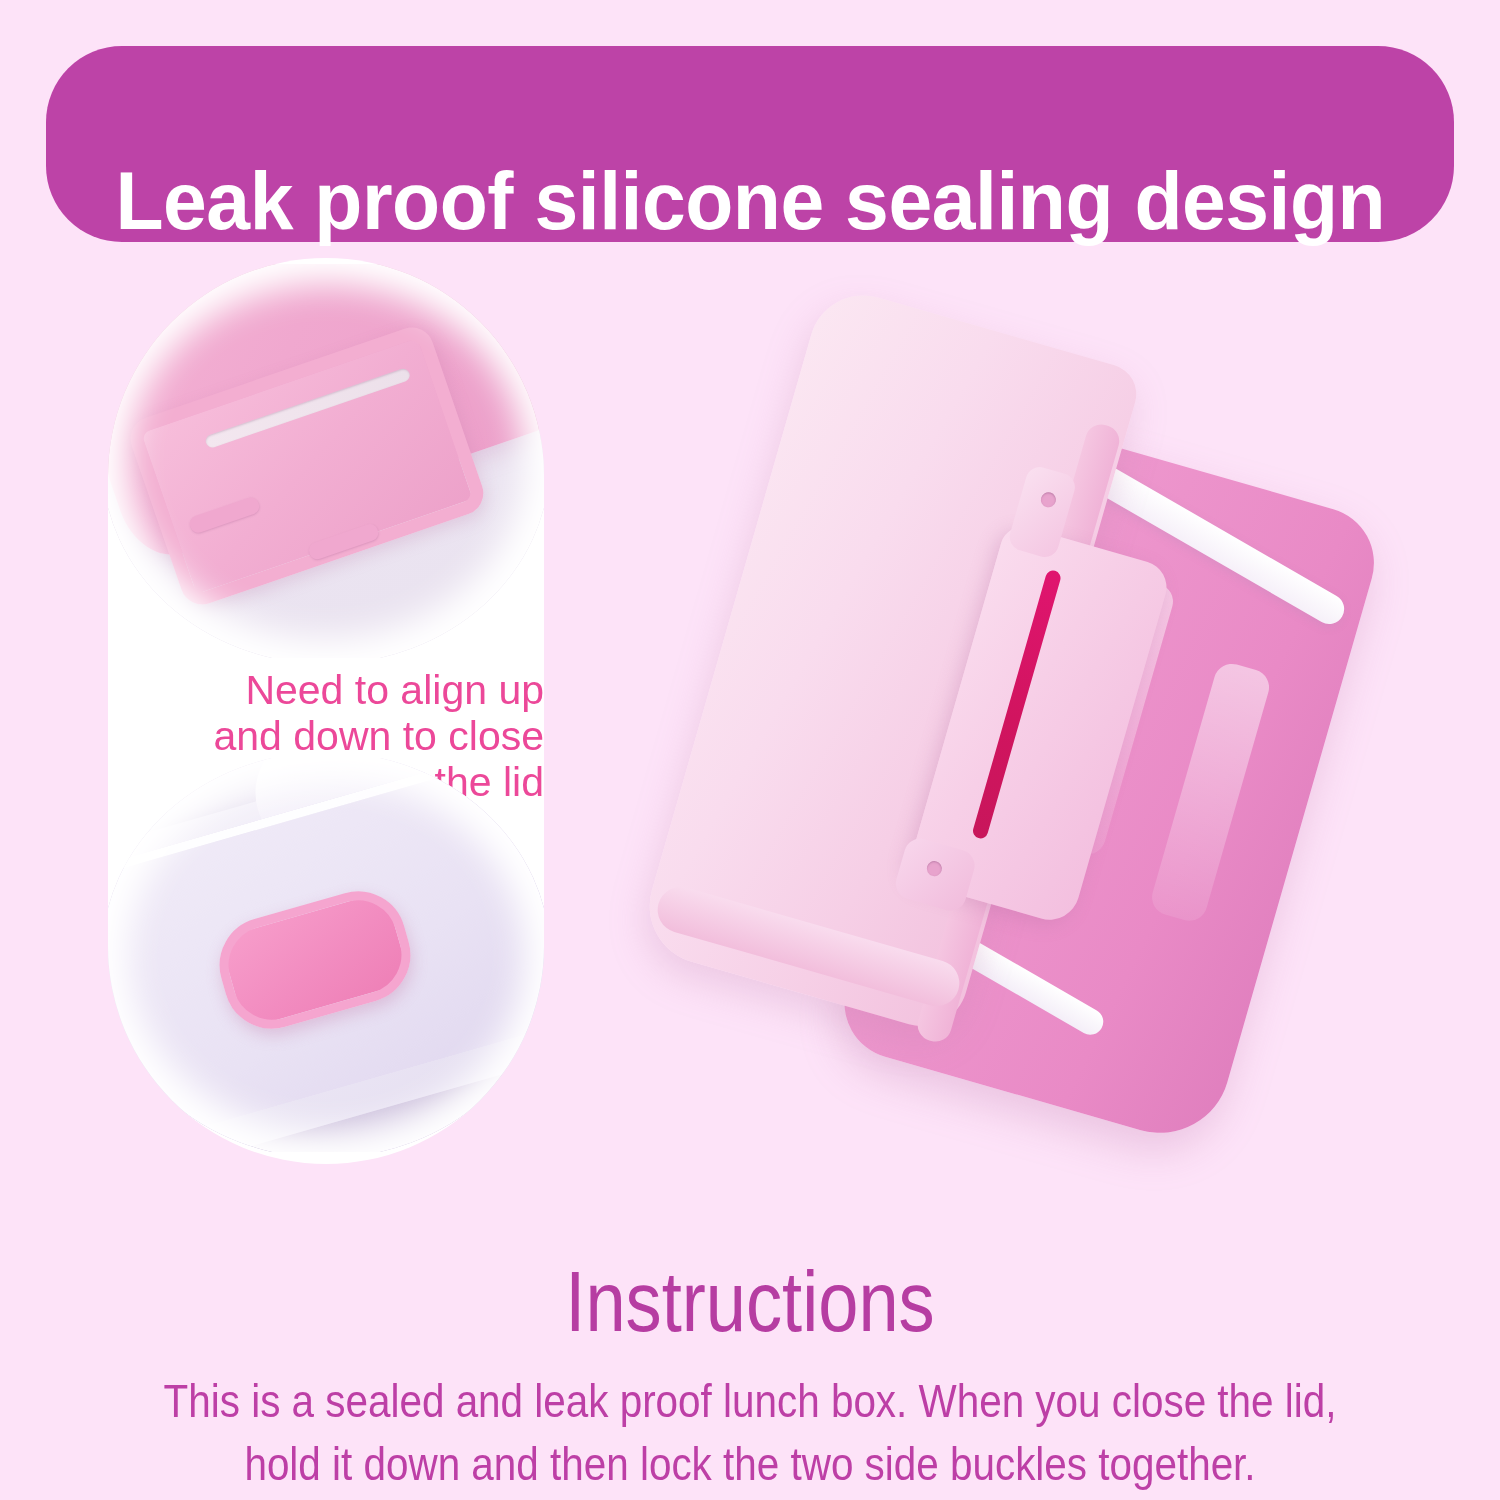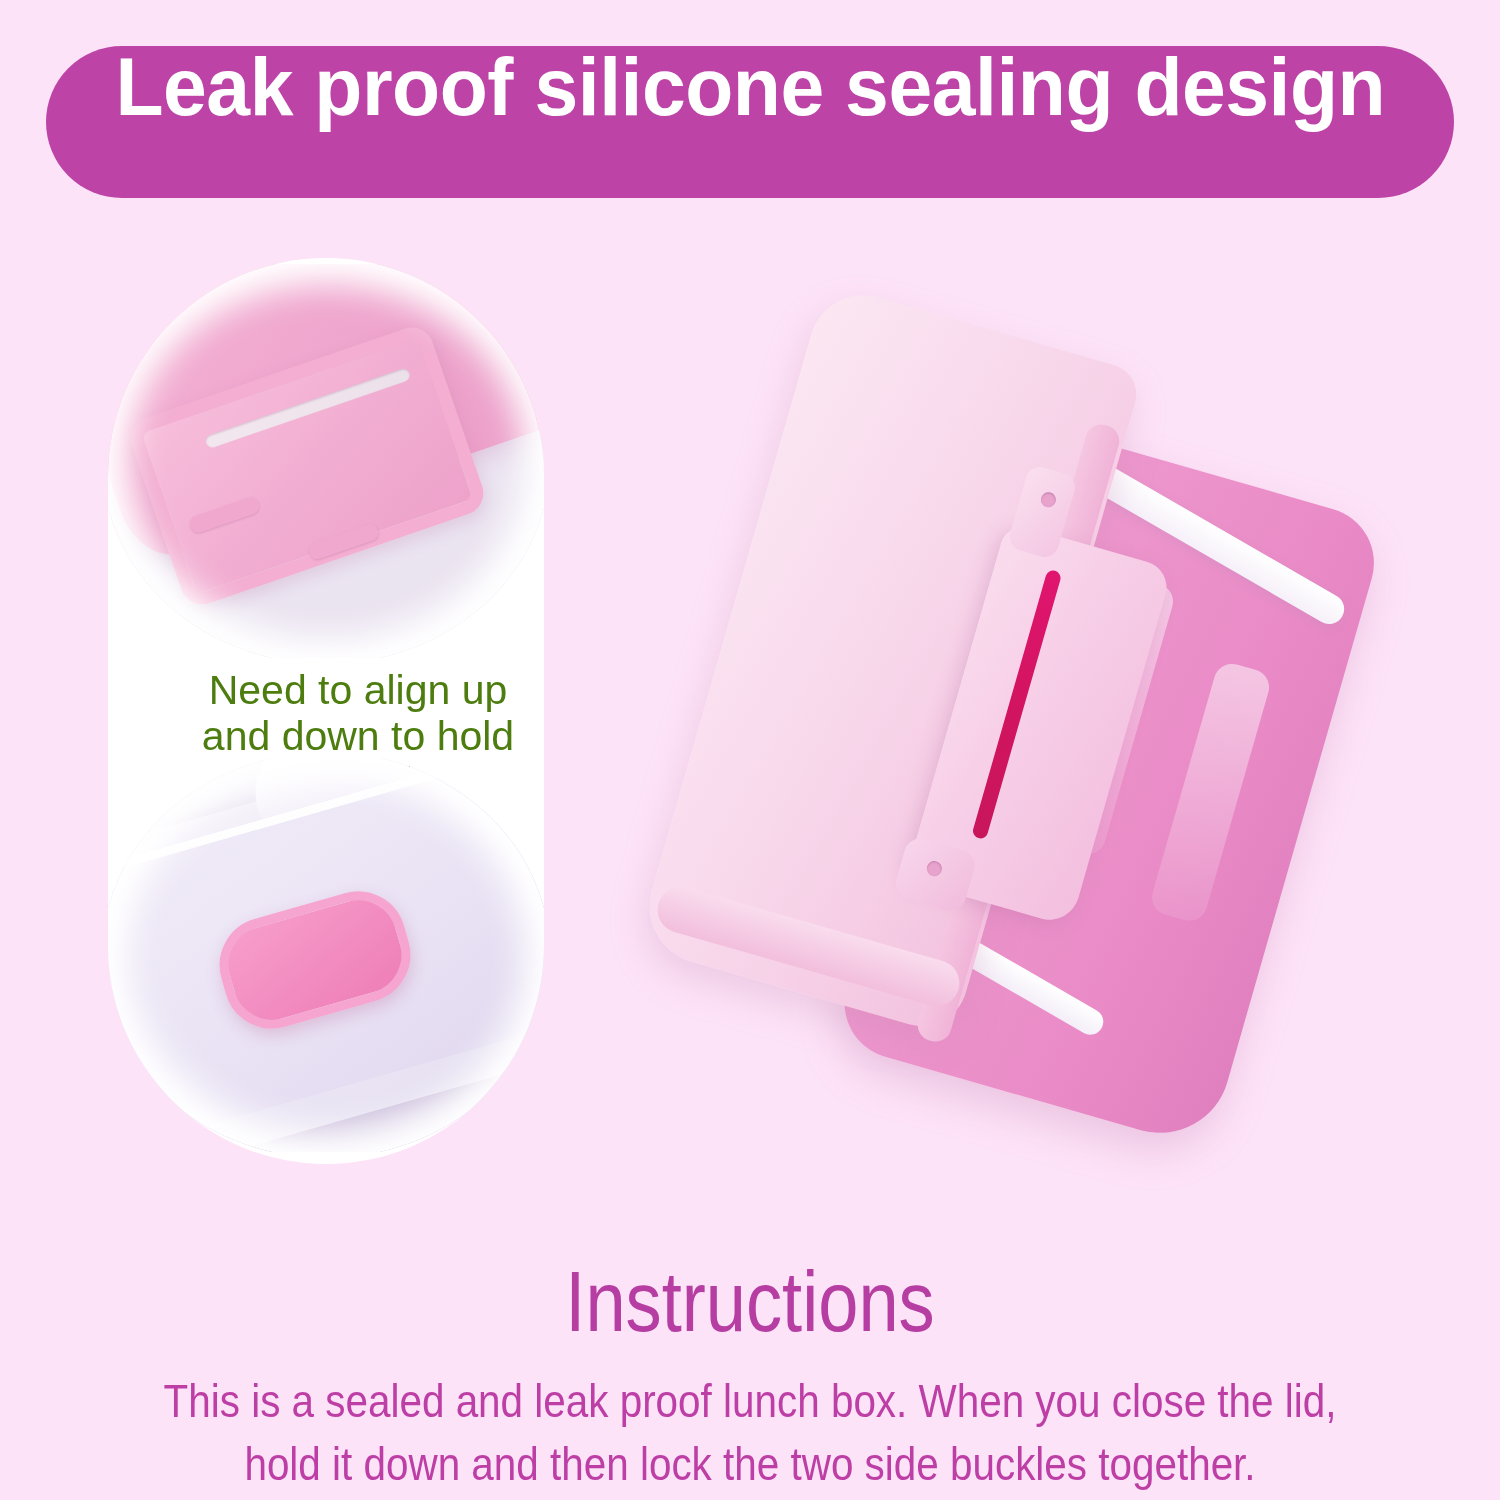--- a/index.html
+++ b/index.html
@@ -14,25 +14,25 @@
     font-family: "Liberation Sans", sans-serif;
     position: relative;
   }
 
   
   #header-banner {
     position: absolute;
     left: 46px;
     top: 46px;
     width: 1408px;
-    height: 152px;
+    height: 196px;
     background: #bd43a7;
     border-radius: 76px;
     display: flex;
-    align-items: flex-start;
+    align-items: flex-end;
     justify-content: center;
     box-sizing: border-box;
   }
   #banner-title {
     color: #ffffff;
     font-family: "Liberation Sans Narrow", "Liberation Sans", sans-serif;
     font-size: 82px;
     font-weight: bold;
     letter-spacing: -0.5px;
     line-height: 1;
@@ -202,26 +202,25 @@
     transform: rotate(-16deg);
     box-shadow: 0 7px 16px rgba(190,110,160,0.30);
   }
 
   
   #inset-caption {
     position: absolute;
     left: 0;
     top: 410px;
     width: 436px;
-    text-align: center;
-    color: #4d7c0f;
+    text-align: right;
+    color: #ec4899;
     font-size: 41px;
     line-height: 1.12;
     font-weight: normal;
-    padding-left: 32px;
   }
 
   
   #product-photo {
     position: absolute;
     left: 600px;
     top: 270px;
     width: 880px;
     height: 960px;
     overflow: hidden;
@@ -407,21 +406,21 @@
           <div class="buckle-nub n1"></div>
           <div class="buckle-nub n2"></div>
         </div>
         <div class="buckle-tab"></div>
       </div>
     </div>
   </div>
 
   <div id="inset-caption">
     <span>Need to align up</span><br>
-    <span>and down to hold</span><br>
+    <span>and down to close</span><br>
     <span>the lid</span>
   </div>
 
   <div class="inset-photo" id="inset-photo-valve">
     <div class="inset-vignette">
       <div class="valve-scene">
         <div class="valve-lid"></div>
         <div class="valve-groove"></div>
         <div class="valve-lid-inner"></div>
         <div class="valve-button"></div>

